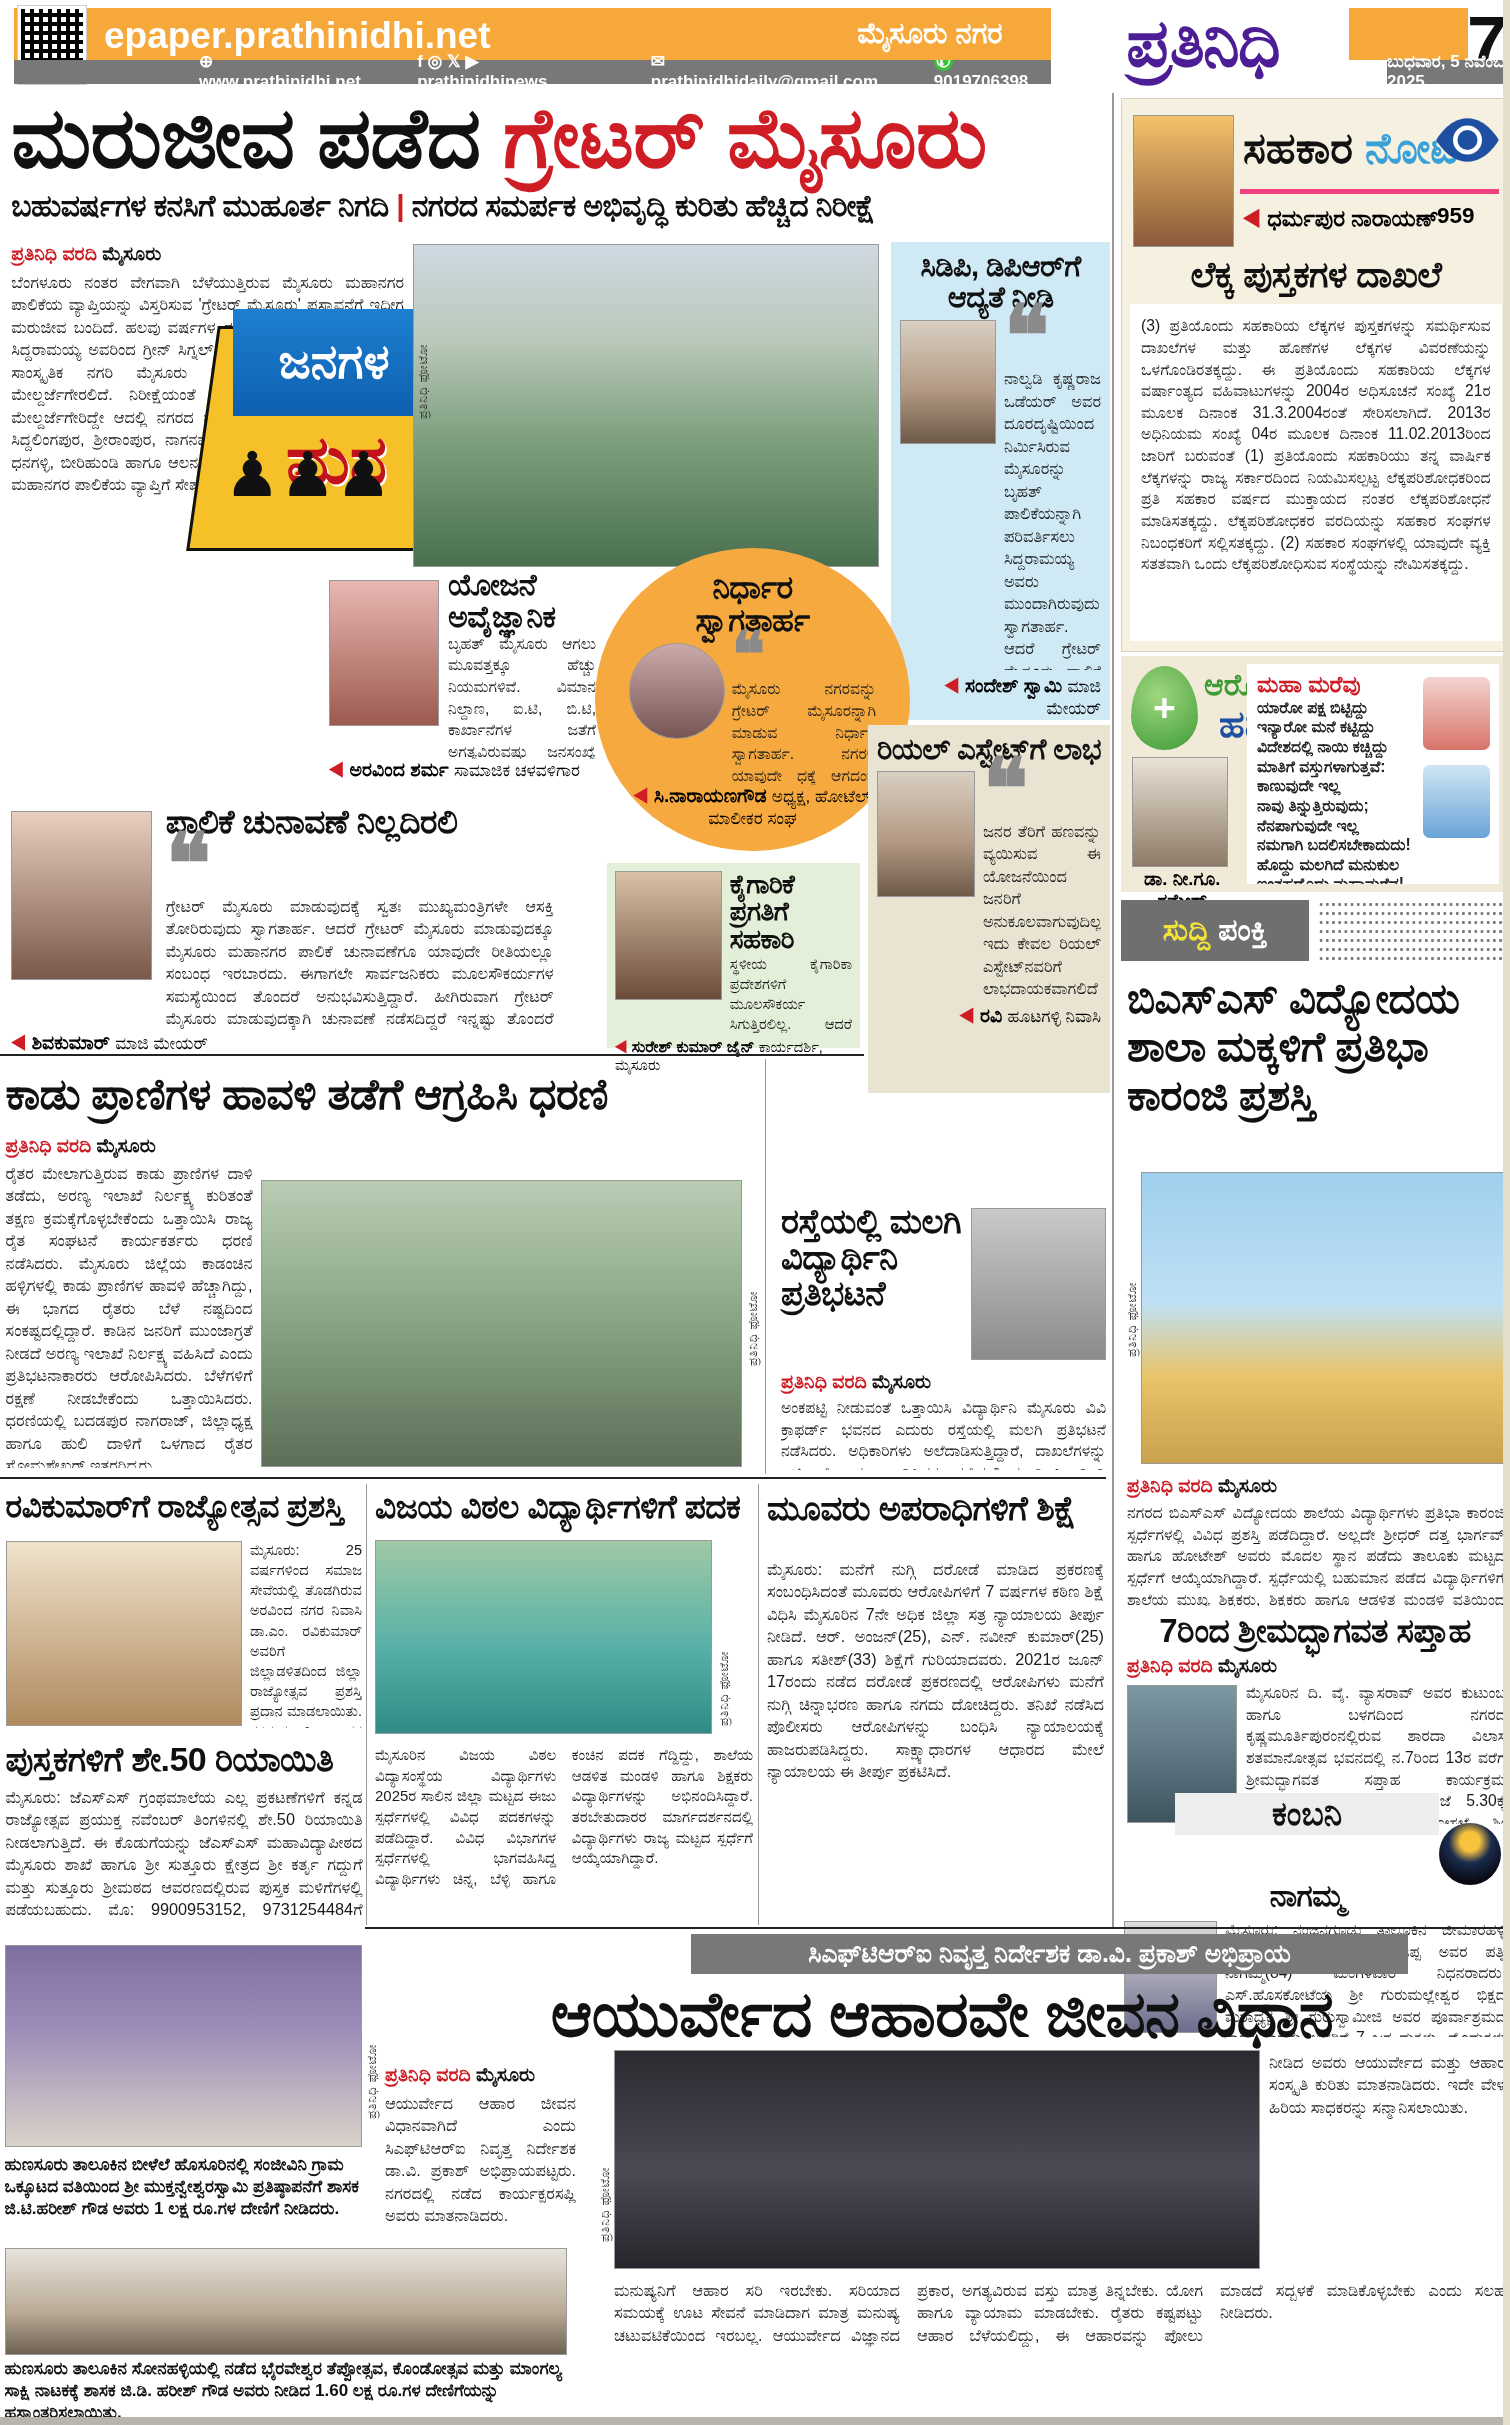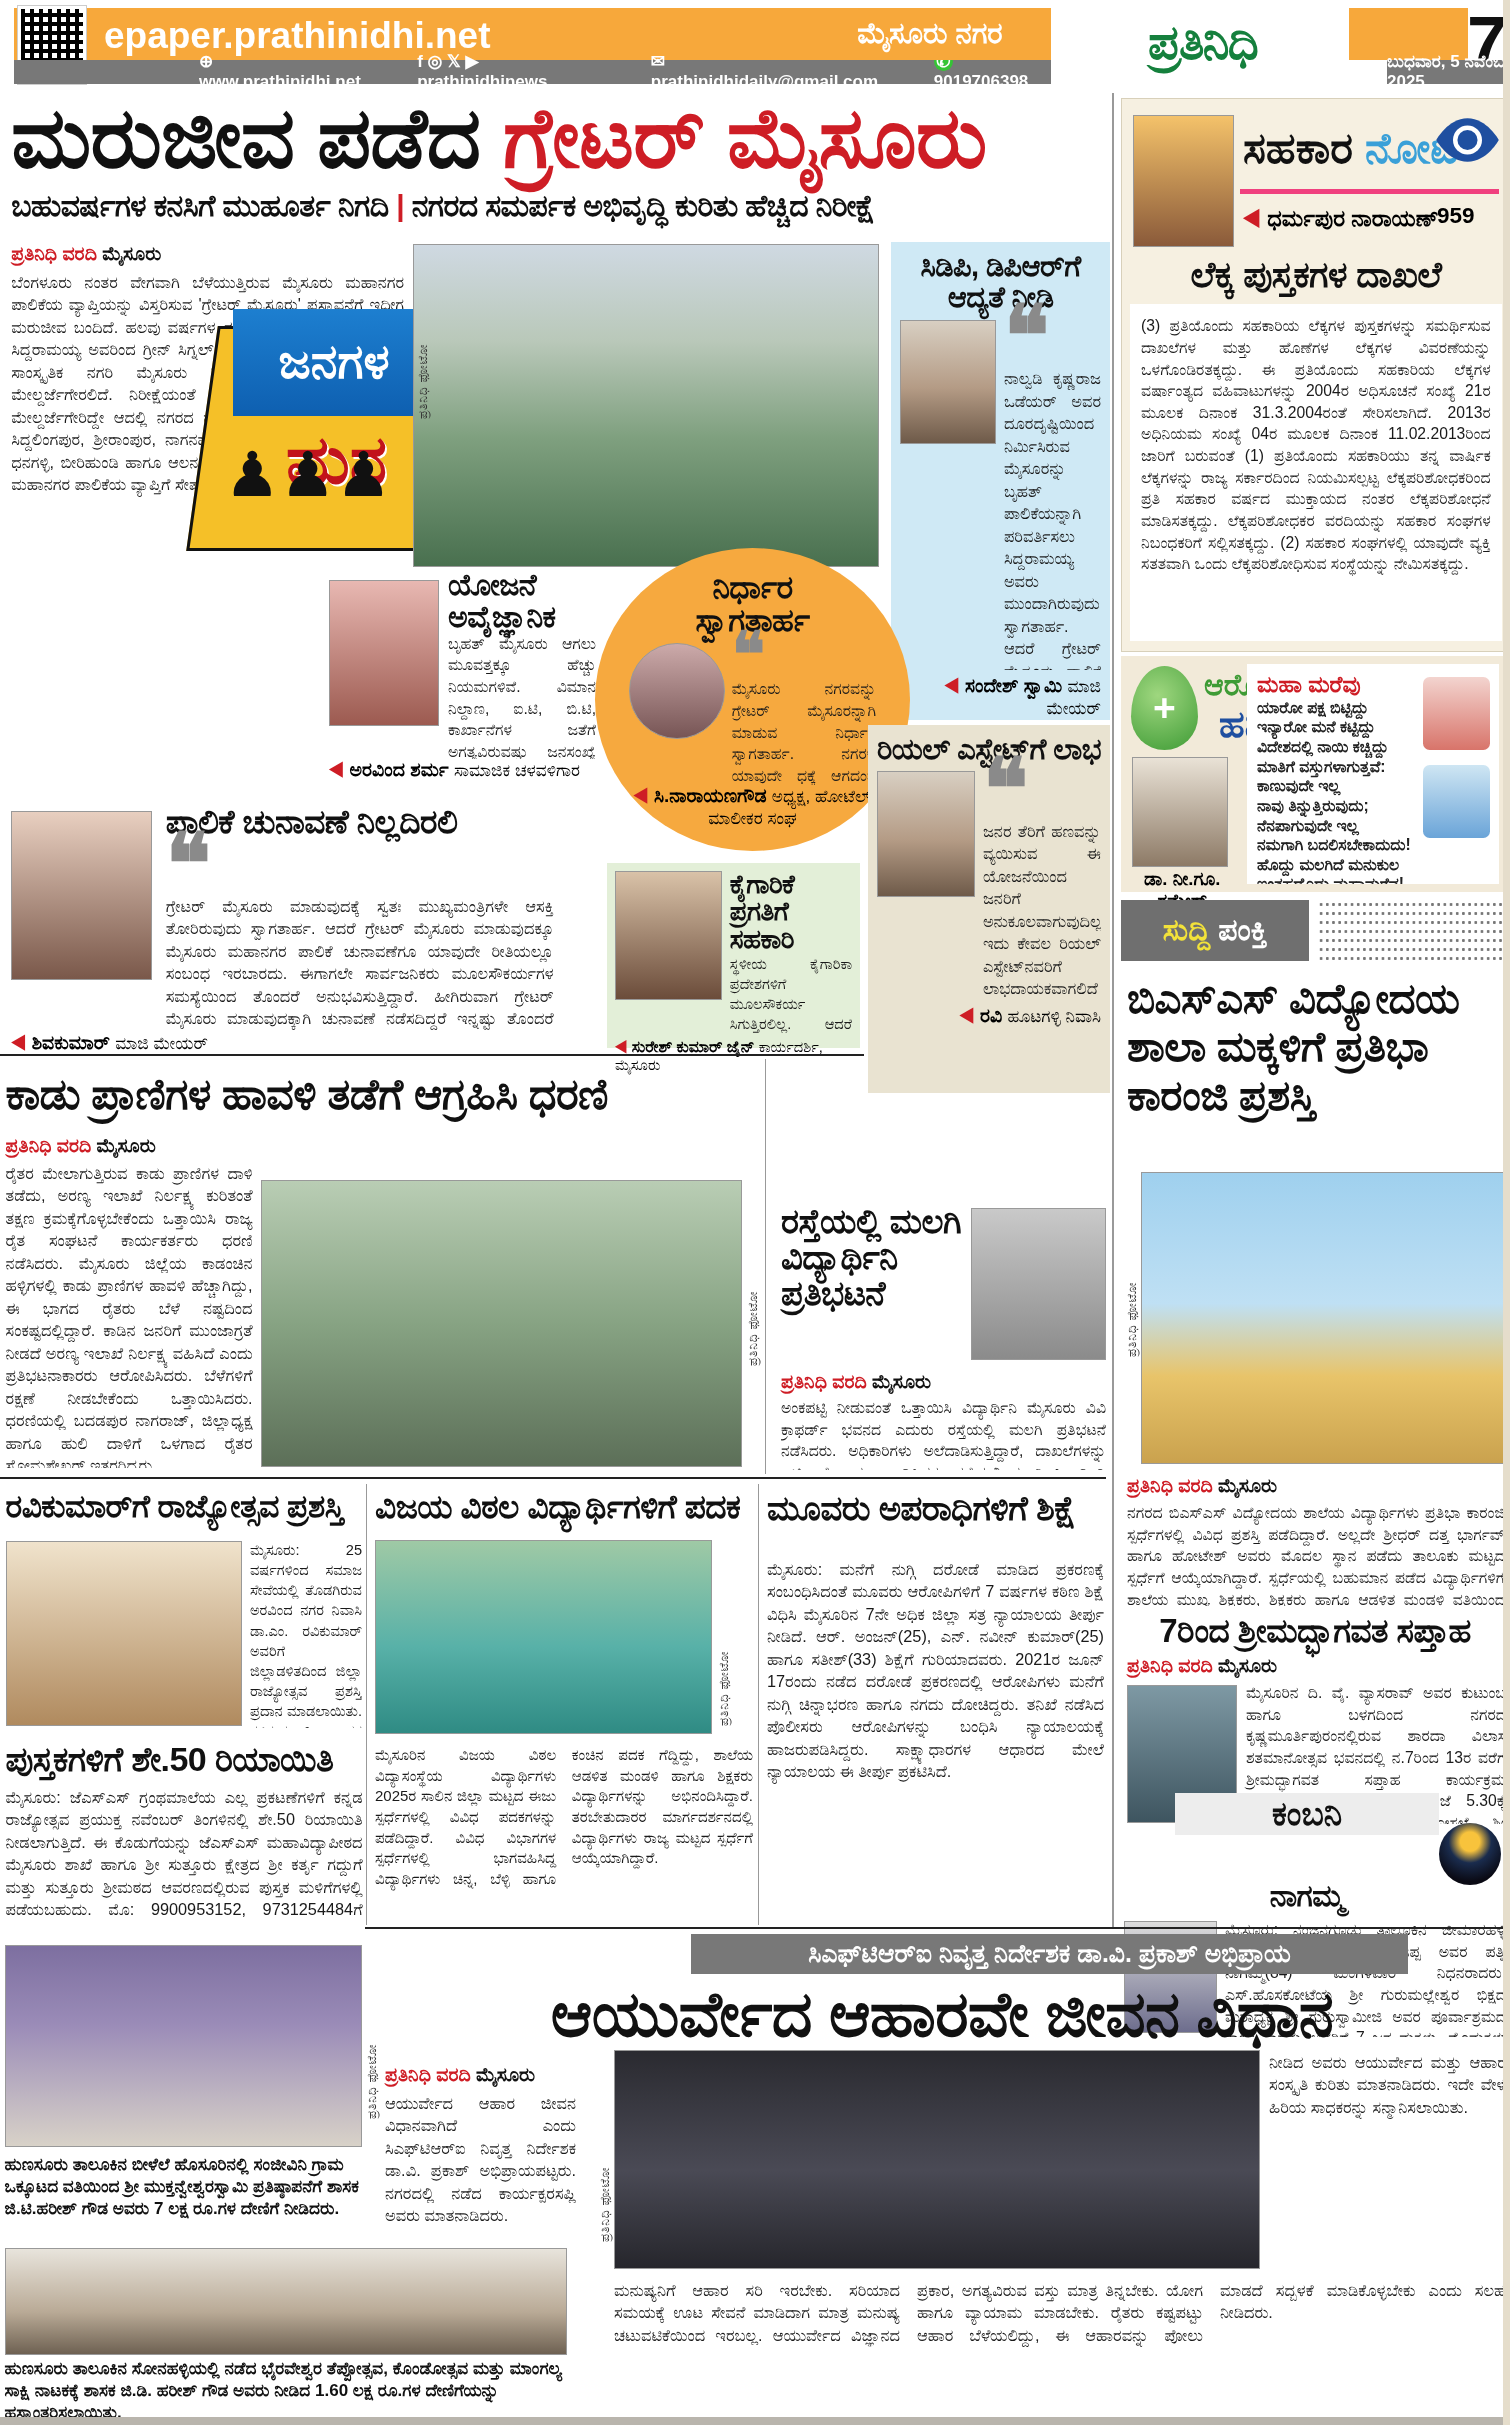--- a/index.html
+++ b/index.html
@@ -40,21 +40,21 @@
     <div class="qr" style="width:100%;height:100%;"></div>
   </div>
   <div class="abs" style="left:104px;top:14.6px;font-size:37px;font-weight:bold;color:#fff;">epaper.prathinidhi.net</div>
   <div class="abs graybar" style="left:14px;top:60px;width:1037px;height:23.6px;display:flex;align-items:center;gap:39px;padding-left:185px;font-size:17px;font-weight:bold;">
     <span><span>⊕ </span><span>www.prathinidhi.net</span></span>
     <span><span>f </span><span>◎ </span><span>𝕏 </span><span>▶ </span><span>prathinidhinews</span></span>
     <span><span>✉ </span><span>prathinidhidaily@gmail.com</span></span>
     <span><span style="display:inline-block;width:19px;height:19px;border-radius:50%;background:#35c435;color:#fff;text-align:center;line-height:19px;">✆</span> <span>9019706398</span></span>
   </div>
   <div class="abs orange" style="left:812px;top:8.4px;width:236px;height:52px;display:flex;align-items:center;justify-content:center;color:#fff;font-size:29px;font-weight:bold;">ಮೈಸೂರು ನಗರ</div>
-  <div class="abs" style="left:1062px;top:0px;width:281px;height:87px;display:flex;align-items:center;justify-content:center;font-size:48px;font-weight:bold;color:#15803d;letter-spacing:-1.7px;">ಪ್ರತಿನಿಧಿ</div>
+  <div class="abs" style="left:1062px;top:0px;width:281px;height:87px;display:flex;align-items:center;justify-content:center;font-size:66px;font-weight:bold;color:#4c1d95;letter-spacing:-1.7px;">ಪ್ರತಿನಿಧಿ</div>
   <div class="abs orange" style="left:1349px;top:8.4px;width:119px;height:52px;"></div>
   <div class="abs" style="left:1467px;top:1.1px;font-size:72px;font-weight:bold;color:#111;">7</div>
   <div class="abs graybar" style="left:1387px;top:60px;width:162px;height:23.6px;display:flex;align-items:center;justify-content:center;font-size:17px;font-weight:bold;">ಬುಧವಾರ, 5 ನವೆಂಬರ್ 2025</div>
 
   <div class="abs hdl" style="left:11.2px;top:94px;width:1096px;font-size:84px;">
     <span>ಮರುಜೀವ ಪಡೆದ</span> <span class="red">ಗ್ರೇಟರ್ ಮೈಸೂರು</span>
   </div>
   <div class="abs hdl" style="left:11.2px;top:190px;width:1096px;font-size:30px;">
     <span>ಬಹುವರ್ಷಗಳ ಕನಸಿಗೆ ಮುಹೂರ್ತ ನಿಗದಿ</span> <span class="red">|</span> <span>ನಗರದ ಸಮರ್ಪಕ ಅಭಿವೃದ್ಧಿ ಕುರಿತು ಹೆಚ್ಚಿದ ನಿರೀಕ್ಷೆ</span>
   </div>
@@ -218,21 +218,21 @@
   <div class="abs vcred" style="left:717px;top:1546px;height:180px;">ಪ್ರತಿನಿಧಿ ಫೋಟೋ</div>
   <div class="abs body" style="left:375px;top:1745px;width:378px;height:174px;overflow:hidden;column-count:2;column-gap:15.7px;font-size:15px;">ಮೈಸೂರಿನ ವಿಜಯ ವಿಠಲ ವಿದ್ಯಾಸಂಸ್ಥೆಯ ವಿದ್ಯಾರ್ಥಿಗಳು 2025ರ ಸಾಲಿನ ಜಿಲ್ಲಾ ಮಟ್ಟದ ಈಜು ಸ್ಪರ್ಧೆಗಳಲ್ಲಿ ವಿವಿಧ ಪದಕಗಳನ್ನು ಪಡೆದಿದ್ದಾರೆ. ವಿವಿಧ ವಿಭಾಗಗಳ ಸ್ಪರ್ಧೆಗಳಲ್ಲಿ ಭಾಗವಹಿಸಿದ್ದ ವಿದ್ಯಾರ್ಥಿಗಳು ಚಿನ್ನ, ಬೆಳ್ಳಿ ಹಾಗೂ ಕಂಚಿನ ಪದಕ ಗೆದ್ದಿದ್ದು, ಶಾಲೆಯ ಆಡಳಿತ ಮಂಡಳಿ ಹಾಗೂ ಶಿಕ್ಷಕರು ವಿದ್ಯಾರ್ಥಿಗಳನ್ನು ಅಭಿನಂದಿಸಿದ್ದಾರೆ. ತರಬೇತುದಾರರ ಮಾರ್ಗದರ್ಶನದಲ್ಲಿ ವಿದ್ಯಾರ್ಥಿಗಳು ರಾಜ್ಯ ಮಟ್ಟದ ಸ್ಪರ್ಧೆಗೆ ಆಯ್ಕೆಯಾಗಿದ್ದಾರೆ.</div>
 
   <div class="abs hdl" style="left:767px;top:1490px;width:337px;font-size:34px;">ಮೂವರು ಅಪರಾಧಿಗಳಿಗೆ ಶಿಕ್ಷೆ</div>
   <div class="abs body" style="left:767px;top:1558px;width:337px;height:362px;overflow:hidden;">ಮೈಸೂರು: ಮನೆಗೆ ನುಗ್ಗಿ ದರೋಡೆ ಮಾಡಿದ ಪ್ರಕರಣಕ್ಕೆ ಸಂಬಂಧಿಸಿದಂತೆ ಮೂವರು ಆರೋಪಿಗಳಿಗೆ 7 ವರ್ಷಗಳ ಕಠಿಣ ಶಿಕ್ಷೆ ವಿಧಿಸಿ ಮೈಸೂರಿನ 7ನೇ ಅಧಿಕ ಜಿಲ್ಲಾ ಸತ್ರ ನ್ಯಾಯಾಲಯ ತೀರ್ಪು ನೀಡಿದೆ. ಆರ್. ಅಂಜನ್(25), ಎನ್. ನವೀನ್ ಕುಮಾರ್(25) ಹಾಗೂ ಸತೀಶ್(33) ಶಿಕ್ಷೆಗೆ ಗುರಿಯಾದವರು. 2021ರ ಜೂನ್ 17ರಂದು ನಡೆದ ದರೋಡೆ ಪ್ರಕರಣದಲ್ಲಿ ಆರೋಪಿಗಳು ಮನೆಗೆ ನುಗ್ಗಿ ಚಿನ್ನಾಭರಣ ಹಾಗೂ ನಗದು ದೋಚಿದ್ದರು. ತನಿಖೆ ನಡೆಸಿದ ಪೊಲೀಸರು ಆರೋಪಿಗಳನ್ನು ಬಂಧಿಸಿ ನ್ಯಾಯಾಲಯಕ್ಕೆ ಹಾಜರುಪಡಿಸಿದ್ದರು. ಸಾಕ್ಷ್ಯಾಧಾರಗಳ ಆಧಾರದ ಮೇಲೆ ನ್ಯಾಯಾಲಯ ಈ ತೀರ್ಪು ಪ್ರಕಟಿಸಿದೆ.</div>
 
   <div class="abs rule" style="left:365px;top:1927px;width:1145px;height:1.7px;"></div>
 
   <div class="abs photo" style="left:4.5px;top:1945px;width:357px;height:202px;background:linear-gradient(180deg,#7d6fa0 0%,#9b8cb8 40%,#d8d2c8 100%);"></div>
   <div class="abs vcred" style="left:365px;top:1950px;height:169px;">ಪ್ರತಿನಿಧಿ ಫೋಟೋ</div>
-  <div class="abs caption" style="left:4.5px;top:2154px;width:357px;">ಹುಣಸೂರು ತಾಲೂಕಿನ ಬೀಳೆಲೆ ಹೊಸೂರಿನಲ್ಲಿ ಸಂಜೀವಿನಿ ಗ್ರಾಮ ಒಕ್ಕೂಟದ ವತಿಯಿಂದ ಶ್ರೀ ಮುಕ್ತನ್ವೇಶ್ವರಸ್ವಾ​ಮಿ ಪ್ರತಿಷ್ಠಾಪನೆಗೆ ಶಾಸಕ ಜಿ.ಟಿ.ಹರೀಶ್ ಗೌಡ ಅವರು 7 ಲಕ್ಷ ರೂ.ಗಳ ದೇಣಿಗೆ ನೀಡಿದರು.</div>
+  <div class="abs caption" style="left:4.5px;top:2154px;width:357px;">ಹುಣಸೂರು ತಾಲೂಕಿನ ಬೀಳೆಲೆ ಹೊಸೂರಿನಲ್ಲಿ ಸಂಜೀವಿನಿ ಗ್ರಾಮ ಒಕ್ಕೂಟದ ವತಿಯಿಂದ ಶ್ರೀ ಮುಕ್ತನ್ವೇಶ್ವರಸ್ವಾ​ಮಿ ಪ್ರತಿಷ್ಠಾಪನೆಗೆ ಶಾಸಕ ಜಿ.ಟಿ.ಹರೀಶ್ ಗೌಡ ಅವರು 1 ಲಕ್ಷ ರೂ.ಗಳ ದೇಣಿಗೆ ನೀಡಿದರು.</div>
   <div class="abs photo" style="left:4.5px;top:2248px;width:562px;height:107px;background:linear-gradient(180deg,#e8e4dc 0%,#b9aa96 60%,#6e6152 100%);"></div>
   <div class="abs caption" style="left:4.5px;top:2358px;width:562px;">ಹುಣಸೂರು ತಾಲೂಕಿನ ಸೋನಹಳ್ಳಿಯಲ್ಲಿ ನಡೆದ ಭೈರವೇಶ್ವರ ತೆಪ್ಪೋತ್ಸವ, ಕೊಂಡೋತ್ಸವ ಮತ್ತು ಮಾಂಗಲ್ಯ ಸಾಕ್ಷಿ ನಾಟಕಕ್ಕೆ ಶಾಸಕ ಜಿ.ಡಿ. ಹರೀಶ್ ಗೌಡ ಅವರು ನೀಡಿದ 1.60 ಲಕ್ಷ ರೂ.ಗಳ ದೇಣಿಗೆಯನ್ನು ಹಸ್ತಾಂತರಿಸಲಾಯಿತು.</div>
 
   <div class="abs graybar" style="left:691px;top:1934px;width:717px;height:40px;display:flex;align-items:center;justify-content:center;font-size:25px;font-weight:bold;">ಸಿಎಫ್‌ಟಿಆರ್‌ಐ ನಿವೃತ್ತ ನಿರ್ದೇಶಕ ಡಾ.ವಿ. ಪ್ರಕಾಶ್ ಅಭಿಪ್ರಾಯ</div>
   <div class="abs hdl center" style="left:377px;top:1981px;width:1130px;font-size:63px;">ಆಯುರ್ವೇದ ಆಹಾರವೇ ಜೀವನ ವಿಧಾನ</div>
   <div class="abs byline" style="left:385px;top:2064px;"><span class="red">ಪ್ರತಿನಿಧಿ ವರದಿ</span> <span class="place">ಮೈಸೂರು</span></div>
   <div class="abs body" style="left:385px;top:2092px;width:191px;height:146px;overflow:hidden;">ಆಯುರ್ವೇದ ಆಹಾರ ಜೀವನ ವಿಧಾನವಾಗಿದೆ ಎಂದು ಸಿಎಫ್‌ಟಿಆರ್‌ಐ ನಿವೃತ್ತ ನಿರ್ದೇಶಕ ಡಾ.ವಿ. ಪ್ರಕಾಶ್ ಅಭಿಪ್ರಾಯಪಟ್ಟರು. ನಗರದಲ್ಲಿ ನಡೆದ ಕಾರ್ಯಕ್ಪರಸಪ್ಲಿ ಅವರು ಮಾತನಾಡಿದರು.</div>
   <div class="abs photo" style="left:614px;top:2050px;width:646px;height:219px;background:linear-gradient(180deg,#2a2a30 0%,#4a4a55 55%,#26262c 100%);"></div>
   <div class="abs vcred" style="left:598px;top:2057px;height:185px;">ಪ್ರತಿನಿಧಿ ಫೋಟೋ</div>
   <div class="abs body" style="left:1269px;top:2051px;width:237px;height:219px;overflow:hidden;">ನೀಡಿದ ಅವರು ಆಯುರ್ವೇದ ಮತ್ತು ಆಹಾರ ಸಂಸ್ಕೃತಿ ಕುರಿತು ಮಾತನಾಡಿದರು. ಇದೇ ವೇಳೆ ಹಿರಿಯ ಸಾಧಕರನ್ನು ಸನ್ಮಾನಿಸಲಾಯಿತು.</div>

